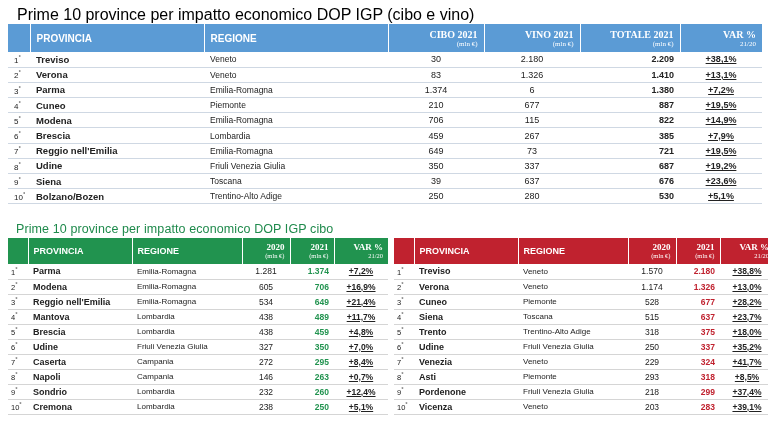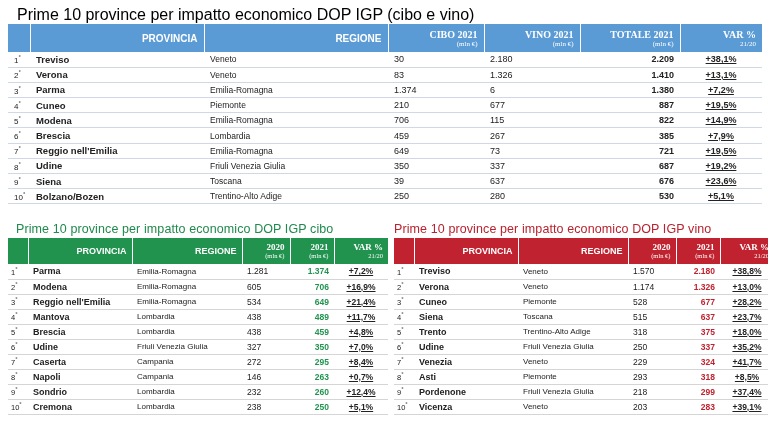--- a/index.html
+++ b/index.html
@@ -35,21 +35,21 @@
     border-right: 1px solid #ffffff;
     padding: 0 6px;
   }
   .t-main thead th .sub {
     display: block;
     font-size: 7px;
     font-weight: 400;
     line-height: 8px;
   }
   .t-main thead th:last-child { border-right: none; }
-  .th-l { text-align: right; }
+  .th-l { text-align: left; }
   .th-r { text-align: right; font-family: Liberation Serif, serif; }
 
   .t-main tbody td {
     height: 15.2px;
     padding: 0 6px;
     border-bottom: 1px solid #cfd8e3;
     color: #222;
     white-space: nowrap;
     overflow: hidden;
   }
@@ -58,21 +58,21 @@
     width: 22px;
     text-align: left;
     font-size: 8px;
     color: #222;
     padding-right: 0;
     padding-left: 4px;
   }
   .rank sup { font-size: 6px; }
   .prov { font-weight: 700; font-size: 9.5px; }
   .reg { font-size: 8.5px; color: #333; }
-  .num { text-align: left; font-size: 9px; margin-top: 36px; }
+  .num { text-align: center; font-size: 9px; margin-top: 36px; }
   .num-b { text-align: right; font-size: 9px; font-weight: 700; color: #2f6fab; }
   .var { text-align: center; font-size: 9px; font-weight: 700; color: #222; text-decoration: underline; }
 
   
   .t-sub { width: 366px; font-size: 9px; }
   .t-sub thead th {
     color: #ffffff;
     font-size: 9px;
     font-weight: 700;
     height: 26px;
@@ -345,21 +345,20 @@
             <td class="prov">Cremona</td>
             <td class="reg">Lombardia</td>
             <td class="num">238</td>
             <td class="num-b">250</td>
             <td class="var">+5,1%</td>
           </tr>
       </tbody>
     </table>
   </div>
 
-  <div class="pos title title-red" style="left:394px; top:222px;">Prime 10 province per impatto economico DOP IGP vino</div>
 
   <div class="pos" style="left:394px; top:238px;">
     <table class="t-sub t-red">
       <colgroup>
         <col style="width:20px">
           <col style="width:104px">
           <col style="width:110px">
         <col style="width:48px">
           <col style="width:44px">
           <col style="width:54px">

